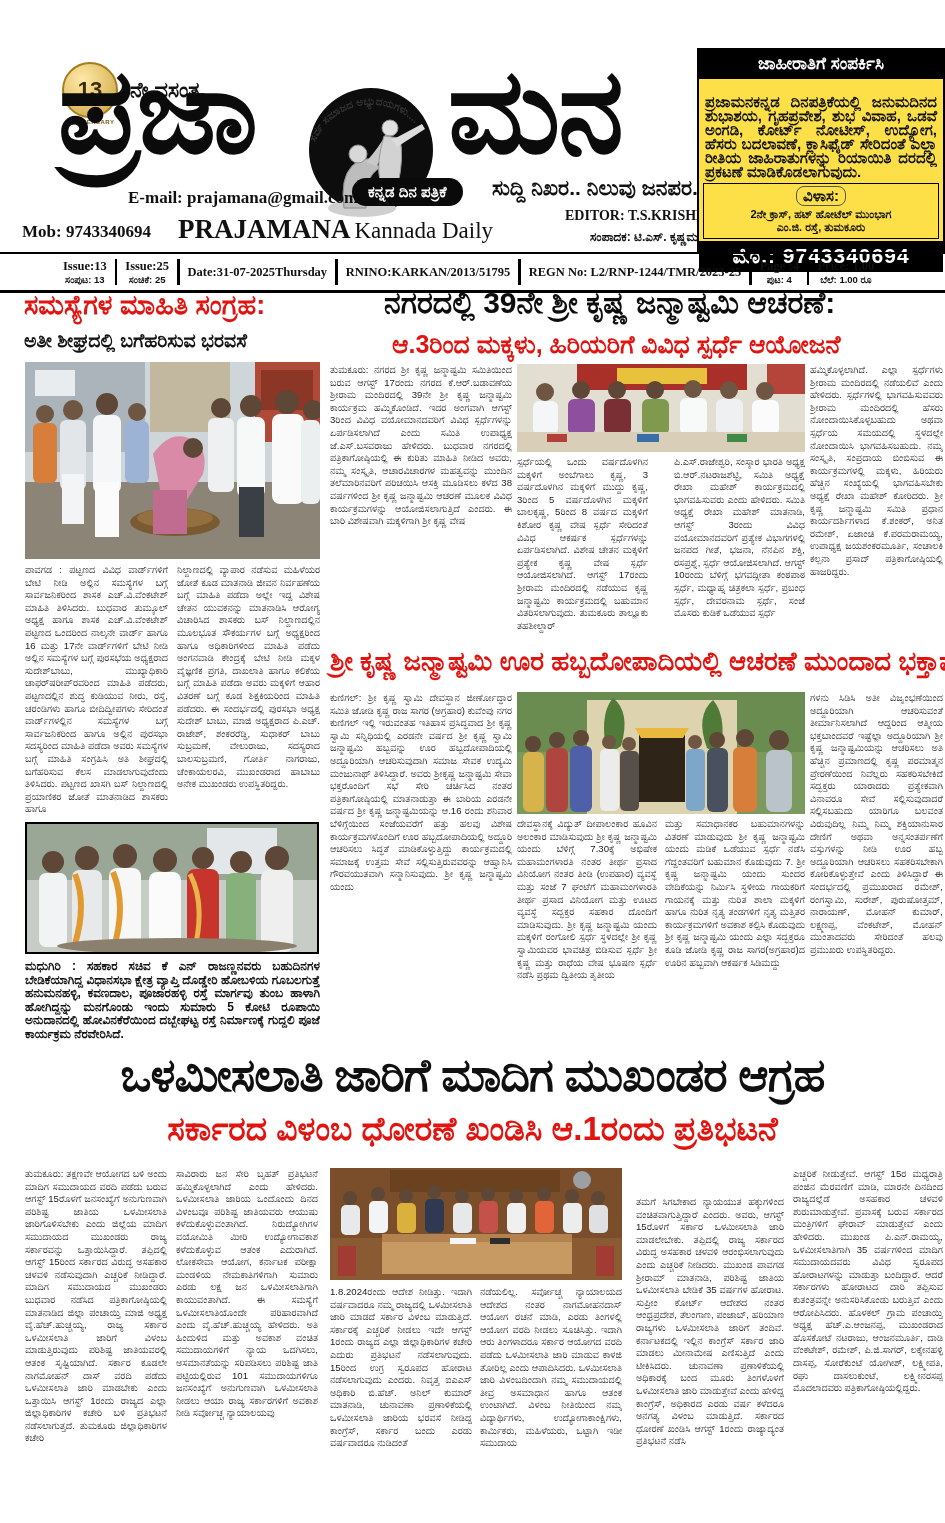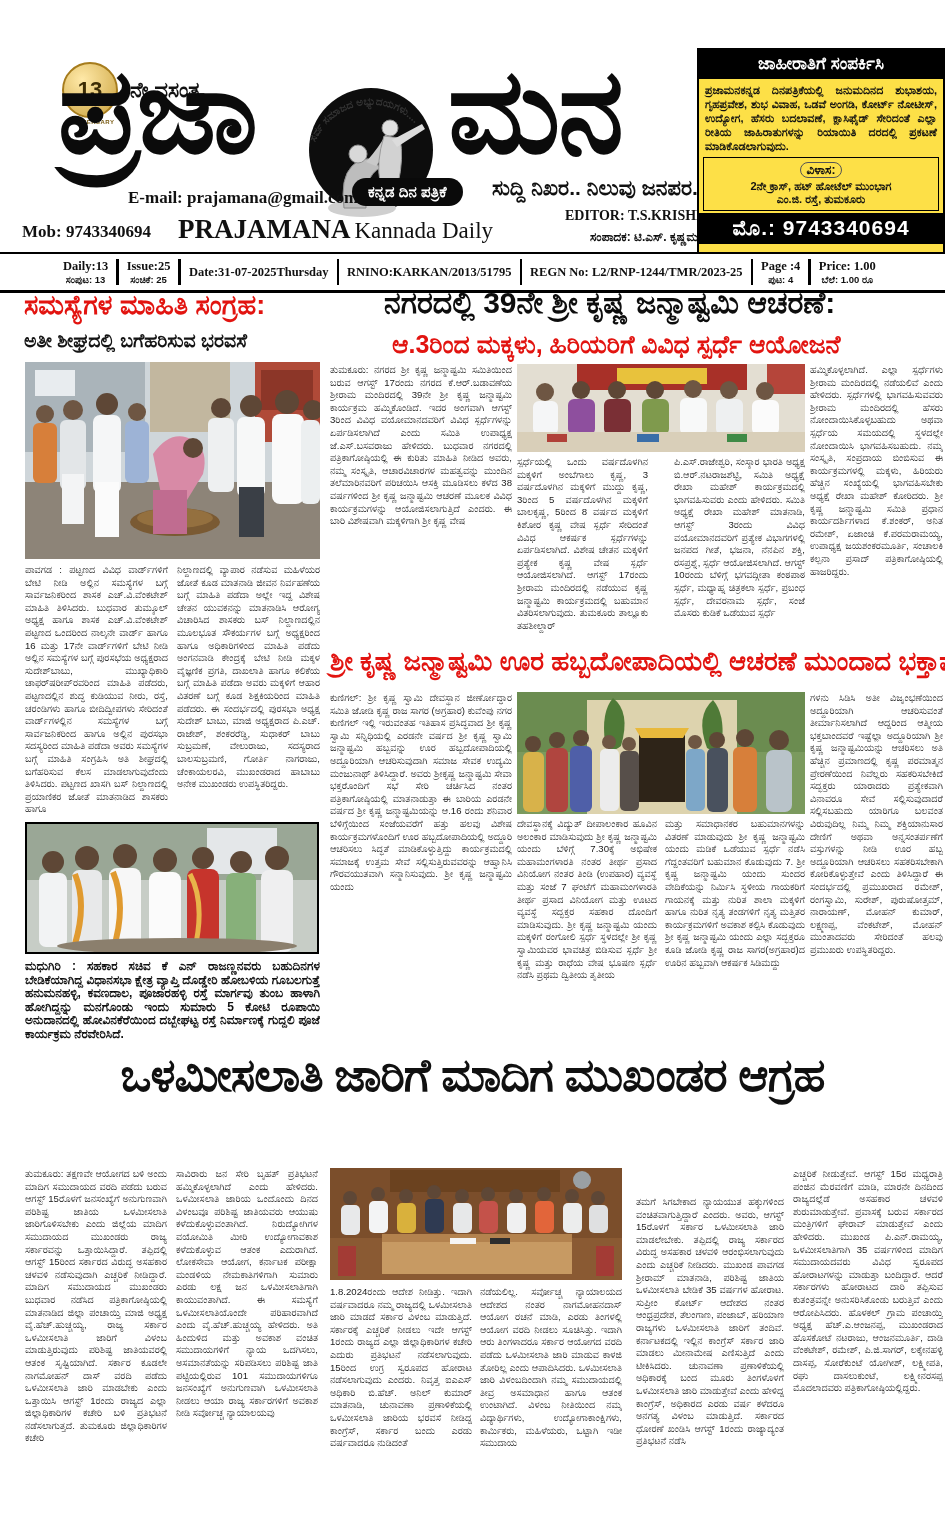--- a/index.html
+++ b/index.html
@@ -24,23 +24,23 @@
   #editor-en{left:565px;top:208px;font-family:"Liberation Serif","DejaVu Serif",serif;font-weight:700;font-size:14px;}
   #editor-kn{left:590px;top:230px;font-size:12px;font-weight:700;}
   #mob-line{left:22px;top:222px;font-family:"Liberation Serif","DejaVu Serif",serif;font-weight:700;font-size:17px;}
   #name-en{left:178px;top:214px;font-family:"Liberation Serif","DejaVu Serif",serif;}
   #name-en b{font-size:27px;font-weight:800;}
   #name-en span{font-size:23px;}
   
   #adbox{left:697px;top:48px;width:244px;height:202px;border:2px solid #000;background:#fde047;}
   #adbox .bar{background:#000;color:#fff;text-align:center;font-weight:800;}
   #adbox .bar.top{font-size:17px;padding:4px 0 5px;}
-  #adbox .body{font-size:11px;font-weight:700;line-height:14px;text-align:justify;padding:4px 6px 2px;}
+  #adbox .body{font-size:15px;font-weight:700;line-height:14px;text-align:justify;padding:16px 6px 2px;}
   #adbox .addr{border:1.5px solid #000;margin:2px 4px;text-align:center;padding:2px 2px 4px;}
-  #adbox .addr .vl{display:inline-block;border:1px solid #555;border-radius:8px;font-size:12px;font-weight:700;padding:0 6px;}
+  #adbox .addr .vl{display:inline-block;border:1px solid #555;border-radius:8px;font-size:15px;font-weight:700;padding:0 6px;}
   #adbox .addr .l1{font-size:11px;font-weight:800;margin-top:2px;}
   #adbox .addr .l2{font-size:11px;font-weight:800;}
   #adbox .bar.bot{font-size:21px;padding:3px 0 4px;letter-spacing:1px;}
   
   #infobar{left:0;top:252px;width:945px;height:36px;border-top:2px solid #000;border-bottom:3px solid #000;
     display:flex;align-items:center;}
   .inf{padding:0 8px;text-align:center;}
   .inf .en{font-weight:800;font-size:12.5px;font-family:"Liberation Serif","DejaVu Serif",serif;}
   .inf .kn{font-weight:700;font-size:9.5px;}
   .inf-sep{width:2.5px;height:26px;background:#000;}
@@ -142,21 +142,21 @@
     <div class="addr">
       <span class="vl">ವಿಳಾಸ:</span>
       <div class="l1">2ನೇ ಕ್ರಾಸ್, ಹಟ್ ಹೋಟೆಲ್ ಮುಂಭಾಗ</div>
       <div class="l2">ಎಂ.ಜಿ. ರಸ್ತೆ, ತುಮಕೂರು</div>
     </div>
     <div class="bar bot">ಮೊ.: 9743340694</div>
   </div>
 
   <div class="abs" id="infobar">
     <div class="inf" style="margin-left:55px">
-      <div class="en">Daily:13</div>
+      <div class="en">Issue:13</div>
         <div class="kn">ಸಂಪುಟ: 13</div>
     </div>
     <div class="inf-sep"></div>
     <div class="inf">
       <div class="en">Issue:25</div>
         <div class="kn">ಸಂಚಿಕೆ: 25</div>
     </div>
     <div class="inf-sep"></div>
     <div class="inf">
       <div class="en">Date:31-07-2025Thursday</div>
@@ -332,20 +332,21 @@
       </g>
     </svg>
   </div>
   <div class="abs" id="ms2-sub">
     <div class="col">ದೇವಸ್ಥಾನಕ್ಕೆ ವಿದ್ಯುತ್ ದೀಪಾಲಂಕಾರ ಹೂವಿನ ಅಲಂಕಾರ ಮಾಡಿಸುವುದು ಶ್ರೀ ಕೃಷ್ಣ ಜನ್ಮಾಷ್ಟಮಿ ಯಂದು ಬೆಳಿಗ್ಗೆ 7.30ಕ್ಕೆ ಅಭಿಷೇಕ ಮಹಾಮಂಗಳಾರತಿ ನಂತರ ತೀರ್ಥ ಪ್ರಸಾದ ವಿನಿಯೋಗ ನಂತರ ತಿಂಡಿ (ಉಪಹಾರ) ವ್ಯವಸ್ಥೆ ಮತ್ತು ಸಂಜೆ 7 ಘಂಟೆಗೆ ಮಹಾಮಂಗಳಾರತಿ ತೀರ್ಥ ಪ್ರಸಾದ ವಿನಿಯೋಗ ಮತ್ತು ಊಟದ ವ್ಯವಸ್ಥೆ ಸದ್ಭಕ್ತರ ಸಹಕಾರ ದೊಂದಿಗೆ ಮಾಡಿಸುವುದು. ಶ್ರೀ ಕೃಷ್ಣ ಜನ್ಮಾಷ್ಟಮಿ ಯಂದು ಮಕ್ಕಳಿಗೆ ರಂಗೋಲಿ ಸ್ಪರ್ಧೆ ಸ್ಥಳದಲ್ಲೇ ಶ್ರೀ ಕೃಷ್ಣ ಸ್ವಾಮಿಯವರ ಭಾವಚಿತ್ರ ಬಿಡಿಸುವ ಸ್ಪರ್ಧೆ ಶ್ರೀ ಕೃಷ್ಣ ಮತ್ತು ರಾಧೆಯ ವೇಷ ಭೂಷಣ ಸ್ಪರ್ಧೆ ನಡೆಸಿ ಪ್ರಥಮ ದ್ವಿತೀಯ ತೃತೀಯ</div>
     <div class="col">ಮತ್ತು ಸಮಾಧಾನಕರ ಬಹುಮಾನಗಳನ್ನು ವಿತರಣೆ ಮಾಡುವುದು ಶ್ರೀ ಕೃಷ್ಣ ಜನ್ಮಾಷ್ಟಮಿ ಯಂದು ಮಡಿಕೆ ಒಡೆಯುವ ಸ್ಪರ್ಧೆ ನಡೆಸಿ ಗೆದ್ದಂತವರಿಗೆ ಬಹುಮಾನ ಕೊಡುವುದು 7. ಶ್ರೀ ಕೃಷ್ಣ ಜನ್ಮಾಷ್ಟಮಿ ಯಂದು ಸುಂದರ ವೇದಿಕೆಯನ್ನು ನಿರ್ಮಿಸಿ ಸ್ಥಳೀಯ ಗಾಯಕರಿಗೆ ಗಾಯನಕ್ಕೆ ಮತ್ತು ನುರಿತ ಶಾಲಾ ಮಕ್ಕಳಿಗೆ ಹಾಗೂ ನುರಿತ ನೃತ್ಯ ತಂಡಗಳಿಗೆ ನೃತ್ಯ ಮತ್ತಿತರ ಕಾರ್ಯಕ್ರಮಗಳಿಗೆ ಅವಕಾಶ ಕಲ್ಪಿಸಿ ಕೊಡುವುದು ಶ್ರೀ ಕೃಷ್ಣ ಜನ್ಮಾಷ್ಟಮಿ ಯಂದು ಎಲ್ಲಾ ಸದ್ಭಕ್ತರೂ ಕೂಡಿ ಜೋಡಿ ಕೃಷ್ಣ ರಾಜ ಸಾಗರ(ಅಗ್ರಹಾರ)ದ ಊರಿನ ಹಬ್ಬವಾಗಿ ಆಕರ್ಷಕ ಸಿಡಿಮದ್ದು</div>
   </div>
   <div class="abs col" id="ms2-col4">ಗಳನು ಸಿಡಿಸಿ ಅತೀ ವಿಜೃಂಭಣೆಯಿಂದ ಅದ್ದೂರಿಯಾಗಿ ಆಚರಿಸುವಂತೆ ತೀರ್ಮಾನಿಸಲಾಗಿದೆ ಆದ್ದರಿಂದ ಆತ್ಮೀಯ ಭಕ್ತಬಾಂದವರೆ ಇಷ್ಟೆಲ್ಲಾ ಅದ್ದೂರಿಯಾಗಿ ಶ್ರೀ ಕೃಷ್ಣ ಜನ್ಮಾಷ್ಟಮಿಯನ್ನು ಆಚರಿಸಲು ಅತಿ ಹೆಚ್ಚಿನ ಪ್ರಮಾಣದಲ್ಲಿ ಕೃಷ್ಣ ಪರಮಾತ್ಮನ ಪ್ರೇರಣೆಯಿಂದ ನಿವೆಲ್ಲರು ಸಹಕರಿಸಬೇಕಿದೆ ಸದ್ಭಕ್ತರು ಯಾರಾದರು ಪ್ರತ್ಯೇಕವಾಗಿ ವಿನಾವರೂ ಸೇವೆ ಸಲ್ಲಿಸುವುದಾದರೆ ಸಲ್ಲಿಸಬಹುದು ಯಾರಿಗೂ ಬಲವಂತ ವಿರುವುದಿಲ್ಲ ನಿಮ್ಮ ನಿಮ್ಮ ಶಕ್ತಿಯಾನುಸಾರ ದೇಣಿಗೆ ಅಥವಾ ಅನ್ನಸಂತರ್ಪಣೆಗೆ ವಸ್ತುಗಳನ್ನು ನೀಡಿ ಊರ ಹಬ್ಬ ಅದ್ದೂರಿಯಾಗಿ ಆಚರಿಸಲು ಸಹಕರಿಸಬೇಕಾಗಿ ಕೋರಿಕೊಳ್ಳುತ್ತೇವೆ ಎಂದು ತಿಳಿಸಿದ್ದಾರೆ ಈ ಸಂದರ್ಭದಲ್ಲಿ ಪ್ರಮುಖರಾದ ರಮೇಶ್, ರಂಗಸ್ವಾಮಿ, ಸುರೇಶ್, ಪುರುಷೋತ್ತಮ್, ನಾರಾಯಣ್, ಮೋಹನ್ ಕುಮಾರ್, ಲಕ್ಷ್ಮಣಪ್ಪ, ವೆಂಕಟೇಶ್, ಮೋಹನ್ ಮುಂತಾದವರು ಸೇರಿದಂತೆ ಹಲವು ಪ್ರಮುಖರು ಉಪಸ್ಥಿತರಿದ್ದರು.</div>
 
   <div class="abs" id="hl-bottom">ಒಳಮೀಸಲಾತಿ ಜಾರಿಗೆ ಮಾದಿಗ ಮುಖಂಡರ ಆಗ್ರಹ</div>
+  <div class="abs" id="sub-bottom">ಸರ್ಕಾರದ ವಿಳಂಬ ಧೋರಣೆ ಖಂಡಿಸಿ ಆ.1ರಂದು ಪ್ರತಿಭಟನೆ</div>
 
   <div class="abs col" id="bs-col1">ತುಮಕೂರು: ತಕ್ಷಣವೇ ಆಯೋಗದ ಬಳಿ ಅಂದು ಮಾದಿಗ ಸಮುದಾಯದ ವರದಿ ಪಡೆದು ಬರುವ ಆಗಸ್ಟ್ 15ರೊಳಗೆ ಜನಸಂಖ್ಯೆಗೆ ಅನುಗುಣವಾಗಿ ಪರಿಶಿಷ್ಟ ಜಾತಿಯ ಒಳಮೀಸಲಾತಿ ಜಾರಿಗೊಳಿಸಬೇಕು ಎಂದು ಜಿಲ್ಲೆಯ ಮಾದಿಗ ಸಮುದಾಯದ ಮುಖಂಡರು ರಾಜ್ಯ ಸರ್ಕಾರವನ್ನು ಒತ್ತಾಯಿಸಿದ್ದಾರೆ. ತಪ್ಪಿದಲ್ಲಿ ಆಗಸ್ಟ್ 15ರಿಂದ ಸರ್ಕಾರದ ವಿರುದ್ಧ ಅಸಹಕಾರ ಚಳವಳಿ ನಡೆಸುವುದಾಗಿ ಎಚ್ಚರಿಕೆ ನೀಡಿದ್ದಾರೆ. ಮಾದಿಗ ಸಮುದಾಯದ ಮುಖಂಡರು ಬುಧವಾರ ನಡೆಸಿದ ಪತ್ರಿಕಾಗೋಷ್ಠಿಯಲ್ಲಿ ಮಾತನಾಡಿದ ಜಿಲ್ಲಾ ಪಂಚಾಯ್ತಿ ಮಾಜಿ ಅಧ್ಯಕ್ಷ ವೈ.ಹೆಚ್.ಹುಚ್ಚಯ್ಯ, ರಾಜ್ಯ ಸರ್ಕಾರ ಒಳಮೀಸಲಾತಿ ಜಾರಿಗೆ ವಿಳಂಬ ಮಾಡುತ್ತಿರುವುದು ಪರಿಶಿಷ್ಟ ಜಾತಿಯವರಲ್ಲಿ ಆತಂಕ ಸೃಷ್ಟಿಯಾಗಿದೆ. ಸರ್ಕಾರ ಕೂಡಲೇ ನಾಗಮೋಹನ್ ದಾಸ್ ವರದಿ ಪಡೆದು ಒಳಮೀಸಲಾತಿ ಜಾರಿ ಮಾಡಬೇಕು ಎಂದು ಒತ್ತಾಯಿಸಿ ಆಗಸ್ಟ್ 1ರಂದು ರಾಜ್ಯದ ಎಲ್ಲಾ ಜಿಲ್ಲಾಧಿಕಾರಿಗಳ ಕಚೇರಿ ಬಳಿ ಪ್ರತಿಭಟನೆ ನಡೆಸಲಾಗುತ್ತದೆ. ತುಮಕೂರು ಜಿಲ್ಲಾಧಿಕಾರಿಗಳ ಕಚೇರಿ</div>
   <div class="abs col" id="bs-col2">ಸಾವಿರಾರು ಜನ ಸೇರಿ ಬೃಹತ್ ಪ್ರತಿಭಟನೆ ಹಮ್ಮಿಕೊಳ್ಳಲಾಗಿದೆ ಎಂದು ಹೇಳಿದರು. ಒಳಮೀಸಲಾತಿ ಜಾರಿಯ ಒಂದೊಂದು ದಿನದ ವಿಳಂಬವೂ ಪರಿಶಿಷ್ಟ ಜಾತಿಯವರು ಆಯುಷು ಕಳೆದುಕೊಳ್ಳುವಂತಾಗಿದೆ. ನಿರುದ್ಯೋಗಿಗಳ ವಯೋಮಿತಿ ಮೀರಿ ಉದ್ಯೋಗಾವಕಾಶ ಕಳೆದುಕೊಳ್ಳುವ ಆತಂಕ ಎದುರಾಗಿದೆ. ಲೋಕಸೇವಾ ಆಯೋಗ, ಕರ್ನಾಟಕ ಪರೀಕ್ಷಾ ಮಂಡಳಿಯ ನೇಮಕಾತಿಗಳಿಗಾಗಿ ಸುಮಾರು ಎರಡು ಲಕ್ಷ ಜನ ಒಳಮೀಸಲಾತಿಗಾಗಿ ಕಾಯುವಂತಾಗಿದೆ. ಈ ಸಮಸ್ಯೆಗೆ ಒಳಮೀಸಲಾತಿಯೊಂದೇ ಪರಿಹಾರವಾಗಿದೆ ಎಂದು ವೈ.ಹೆಚ್.ಹುಚ್ಚಯ್ಯ ಹೇಳಿದರು. ಅತಿ ಹಿಂದುಳಿದ ಮತ್ತು ಅವಕಾಶ ವಂಚಿತ ಸಮುದಾಯಗಳಿಗೆ ನ್ಯಾಯ ಒದಗಿಸಲು, ಅಸಮಾನತೆಯನ್ನು ಸರಿಪಡಿಸಲು ಪರಿಶಿಷ್ಟ ಜಾತಿ ಪಟ್ಟಿಯಲ್ಲಿರುವ 101 ಸಮುದಾಯಗಳಿಗೂ ಜನಸಂಖ್ಯೆಗೆ ಅನುಗುಣವಾಗಿ ಒಳಮೀಸಲಾತಿ ನೀಡಲು ಆಯಾ ರಾಜ್ಯ ಸರ್ಕಾರಗಳಿಗೆ ಅವಕಾಶ ನೀಡಿ ಸರ್ವೋಚ್ಚ ನ್ಯಾಯಾಲಯವು</div>
 
   <div class="abs photo" id="bs-photo">
     <svg width="292" height="112" viewBox="0 0 292 112" preserveAspectRatio="none">
       <rect width="292" height="112" fill="#8a5a33"></rect>
       <rect x="0" y="0" width="292" height="70" fill="#7b4e2b"></rect>
       <rect x="60" y="2" width="170" height="22" fill="#6b421f"></rect>
       <circle cx="252" cy="12" r="9" fill="#9aa0a4"></circle>

